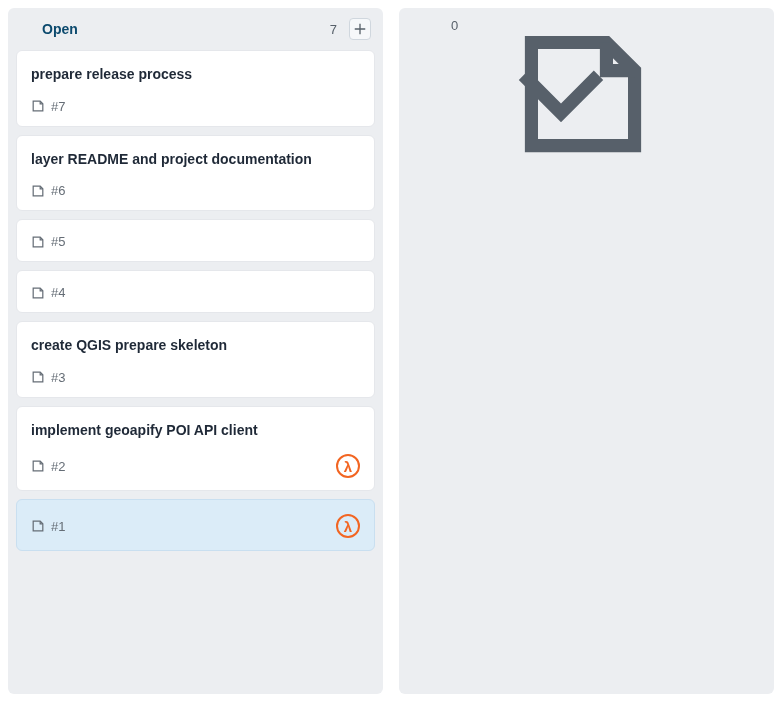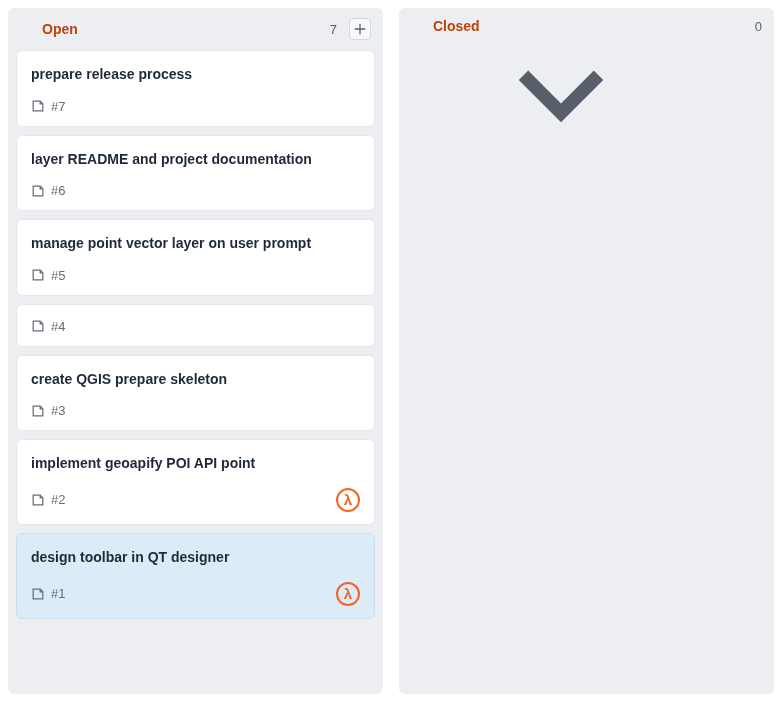--- a/index.html
+++ b/index.html
@@ -36,21 +36,21 @@
     }
     .chevron {
       width: 14px;
       height: 14px;
       flex-shrink: 0;
       color: #57606a;
     }
     .column-title {
       font-size: 14px;
       font-weight: 600;
-      color: #c2410c;
+      color: #0c4a6e;
       flex: 1;
     }
     .count-badge {
       display: flex;
       align-items: center;
       gap: 4px;
       color: #57606a;
       font-size: 13px;
     }
     .card-icon {
@@ -174,21 +174,20 @@
               <span style="display: inline-flex;">
                 <svg>
                   <use href="#sym-card"></use>
                 </svg>
               </span>
               <span>#6</span>
             </div>
           </div>
         </div>
         <div class="card">
-          <div class="card-title">manage point vector layer on user prompt</div>
           <div class="card-footer">
             <div class="card-meta">
               <span style="display: inline-flex;">
                 <svg>
                   <use href="#sym-card"></use>
                 </svg>
               </span>
               <span>#5</span>
             </div>
           </div>
@@ -212,55 +211,53 @@
               <span style="display: inline-flex;">
                 <svg>
                   <use href="#sym-card"></use>
                 </svg>
               </span>
               <span>#3</span>
             </div>
           </div>
         </div>
         <div class="card">
-          <div class="card-title">implement geoapify POI API point</div>
+          <div class="card-title">implement geoapify POI API client</div>
           <div class="card-footer">
             <div class="card-meta">
               <span style="display: inline-flex;">
                 <svg>
                   <use href="#sym-card"></use>
                 </svg>
               </span>
               <span>#2</span>
             </div>
             <div class="lambda-badge">λ</div>
           </div>
         </div>
         <div class="card highlighted">
-          <div class="card-title">design toolbar in QT designer</div>
           <div class="card-footer">
             <div class="card-meta">
               <span style="display: inline-flex;">
                 <svg>
                   <use href="#sym-card"></use>
                 </svg>
               </span>
               <span>#1</span>
             </div>
             <div class="lambda-badge">λ</div>
           </div>
         </div>
       </div>
     </div>
     <div class="column">
       <div class="column-header">
         <span class="chevron"><svg>
             <use href="#sym-chevron"></use>
           </svg></span>
-        <span class="column-title">Closed</span>
         <span class="count-badge">
           <span class="card-icon"><svg>
               <use href="#sym-card"></use>
             </svg></span>
           <span>0</span>
         </span>
       </div>
       <div class="cards"></div>
     </div>
   </div>

